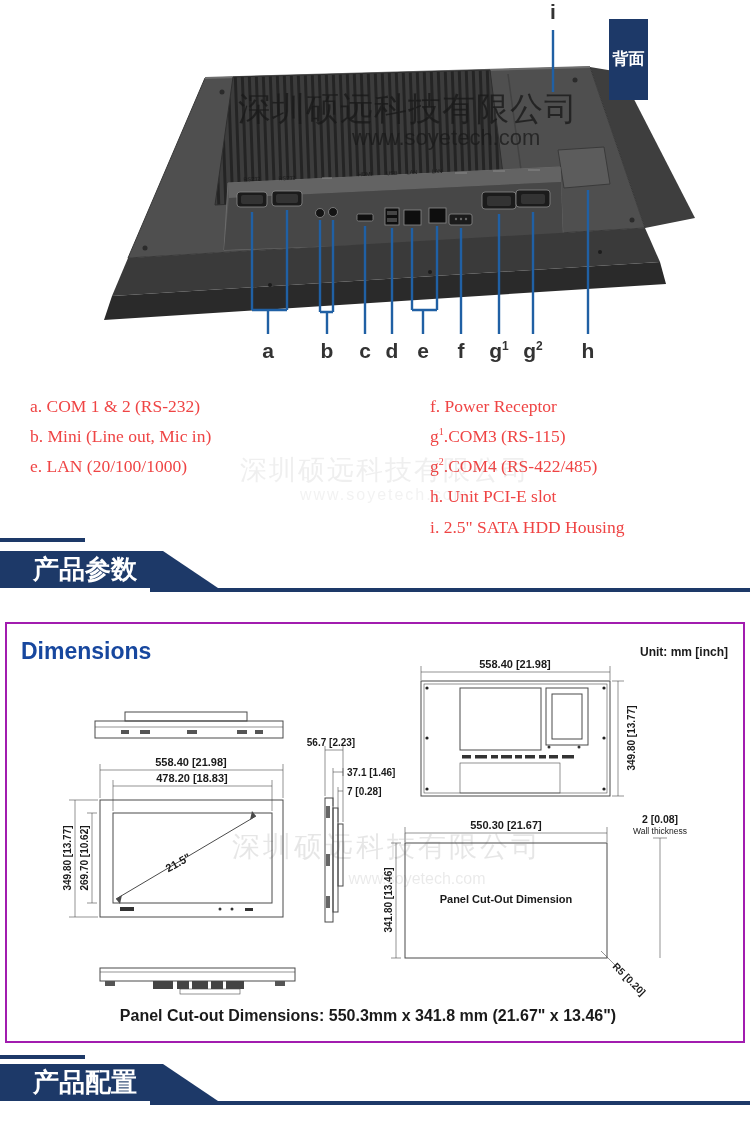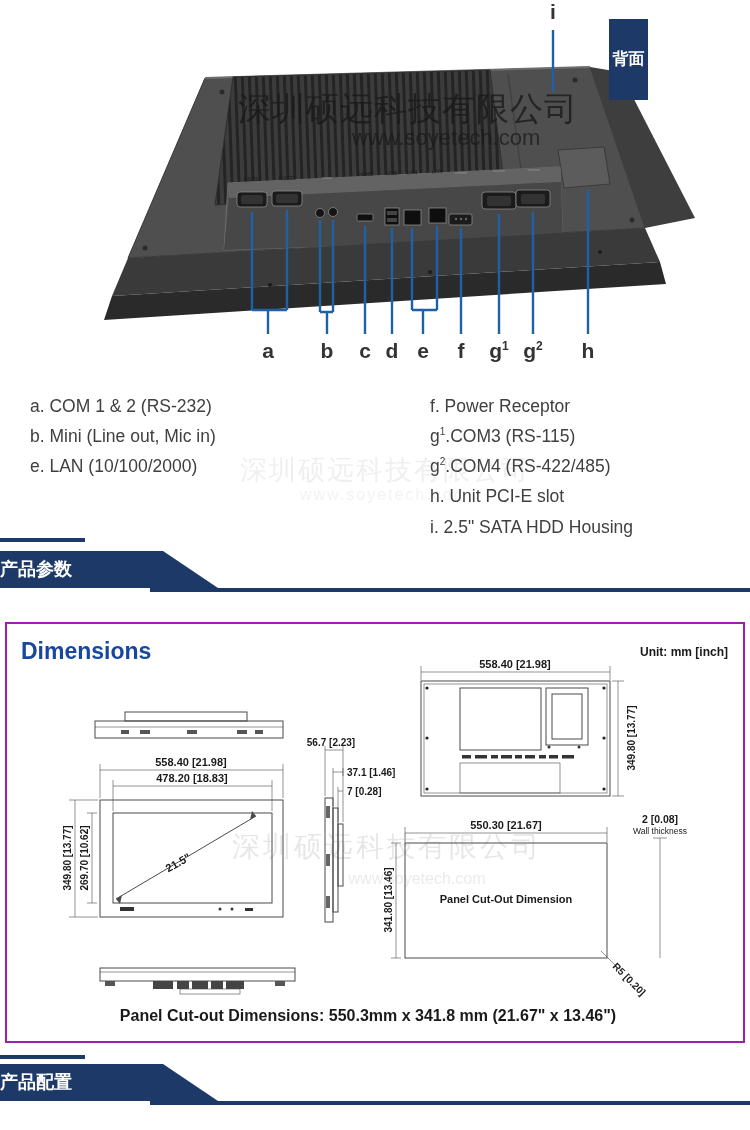--- a/index.html
+++ b/index.html
@@ -13,33 +13,33 @@
   .callout-letter{position:absolute;top:334px;transform:translateX(-50%);
     font-size:21px;font-weight:bold;color:#333;line-height:24px;}
   .callout-letter sup{font-size:12px;font-weight:bold;}
   #top-callout{position:absolute;top:0;left:553px;transform:translateX(-50%);
     font-size:21px;font-weight:bold;color:#333;}
   #back-label{position:absolute;left:609px;top:19px;width:39px;height:81px;
     background:#1d3968;color:#fff;display:flex;flex-direction:column;
     align-items:center;justify-content:space-evenly;font-size:16px;font-weight:bold;}
 
   
-  .ports-col{position:absolute;top:389px;font-size:17.5px;line-height:26.3px;color:#404040;}
+  .ports-col{position:absolute;top:389px;font-size:17.5px;line-height:26.3px;color:#ef4444;font-family:Liberation Serif, serif;}
   #ports-left{left:30px;}
   #ports-right{left:430px;}
   .port-row sup{font-size:10px;}
 
   .wm-faint{position:absolute;color:rgba(140,140,140,.14);letter-spacing:2px;white-space:nowrap;}
 
   
   .banner{position:absolute;left:0;width:750px;height:54px;}
   .banner .strip{position:absolute;left:0;top:0;width:85px;height:4px;background:#1d3968;}
   .banner .main{position:absolute;left:0;width:218px;height:37px;background:#1d3968;
     clip-path:polygon(0 0,163px 0,218px 37px,0 37px);
-    color:#fff;font-size:18px;font-weight:bold;line-height:37px;box-sizing:content-box;}
+    color:#fff;font-size:26px;font-weight:bold;line-height:37px;padding-left:33px;box-sizing:content-box;}
   .banner .underline{position:absolute;left:150px;right:0;height:4px;background:#1d3968;}
   #banner-params{top:538px;}
   #banner-params .main{top:13px;}
   #banner-params .underline{top:50px;}
   #banner-config{top:1055px;}
   #banner-config .main{top:9px;}
   #banner-config .underline{top:46px;}
 
   
   #dims-box{left:5px;top:622px;width:736px;height:417px;border:2px solid #a21caf;background:#fff;}
@@ -149,21 +149,21 @@
   <span class="callout-letter" style="left:423px"><span>e</span><sup></sup></span>
   <span class="callout-letter" style="left:461px"><span>f</span><sup></sup></span>
   <span class="callout-letter" style="left:499px"><span>g</span><sup>1</sup></span>
   <span class="callout-letter" style="left:533px"><span>g</span><sup>2</sup></span>
   <span class="callout-letter" style="left:588px"><span>h</span><sup></sup></span>
 </div>
 
 <div class="ports-col" id="ports-left">
   <div class="port-row"><span>a</span><sup></sup><span>. COM 1 &amp; 2 (RS-232)</span></div>
   <div class="port-row"><span>b</span><sup></sup><span>. Mini (Line out, Mic in)</span></div>
-  <div class="port-row"><span>e</span><sup></sup><span>. LAN (10/100/2000)</span></div>
+  <div class="port-row"><span>e</span><sup></sup><span>. LAN (20/100/1000)</span></div>
 </div>
 <div class="ports-col" id="ports-right">
   <div class="port-row"><span>f</span><sup></sup><span>. Power Receptor</span></div>
   <div class="port-row"><span>g</span><sup>1</sup><span>.COM3 (RS-115)</span></div>
   <div class="port-row"><span>g</span><sup>2</sup><span>.COM4 (RS-422/485)</span></div>
   <div class="port-row"><span>h</span><sup></sup><span>. Unit PCI-E slot</span></div>
   <div class="port-row"><span>i</span><sup></sup><span>. 2.5" SATA HDD Housing</span></div>
 </div>
 <div class="wm-faint" style="left:240px;top:452px;font-size:27px;">深圳硕远科技有限公司</div>
 <div class="wm-faint" style="left:300px;top:486px;font-size:16px;color:rgba(140,140,140,.11);">www.soyetech.com</div>

